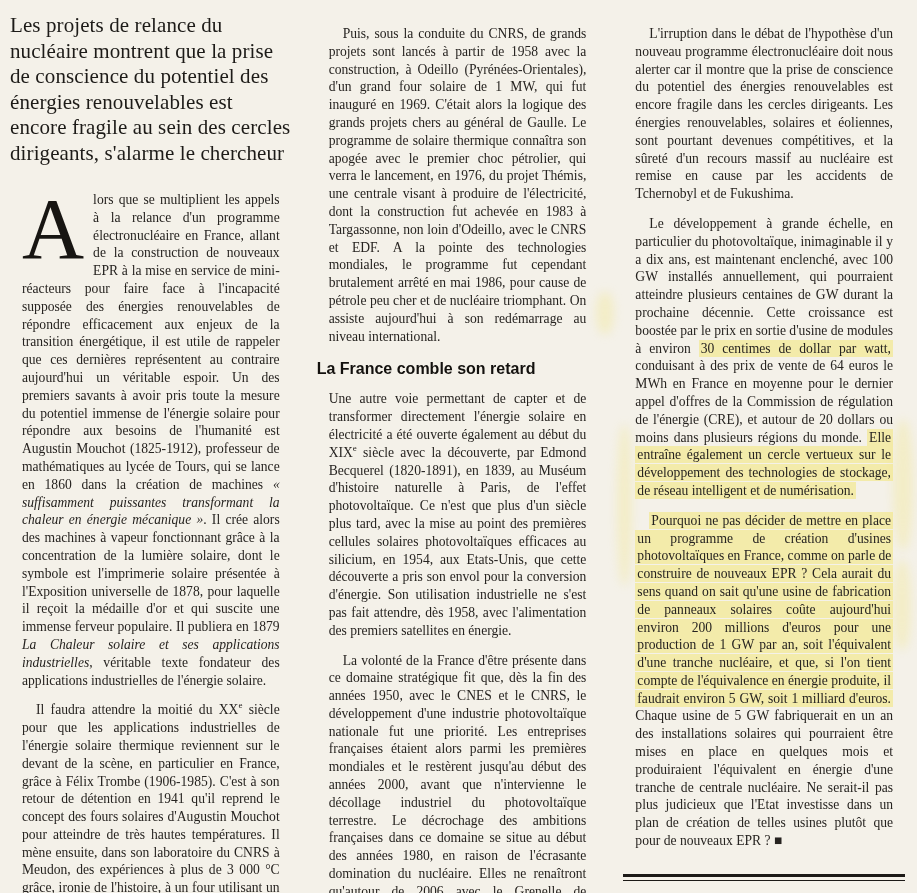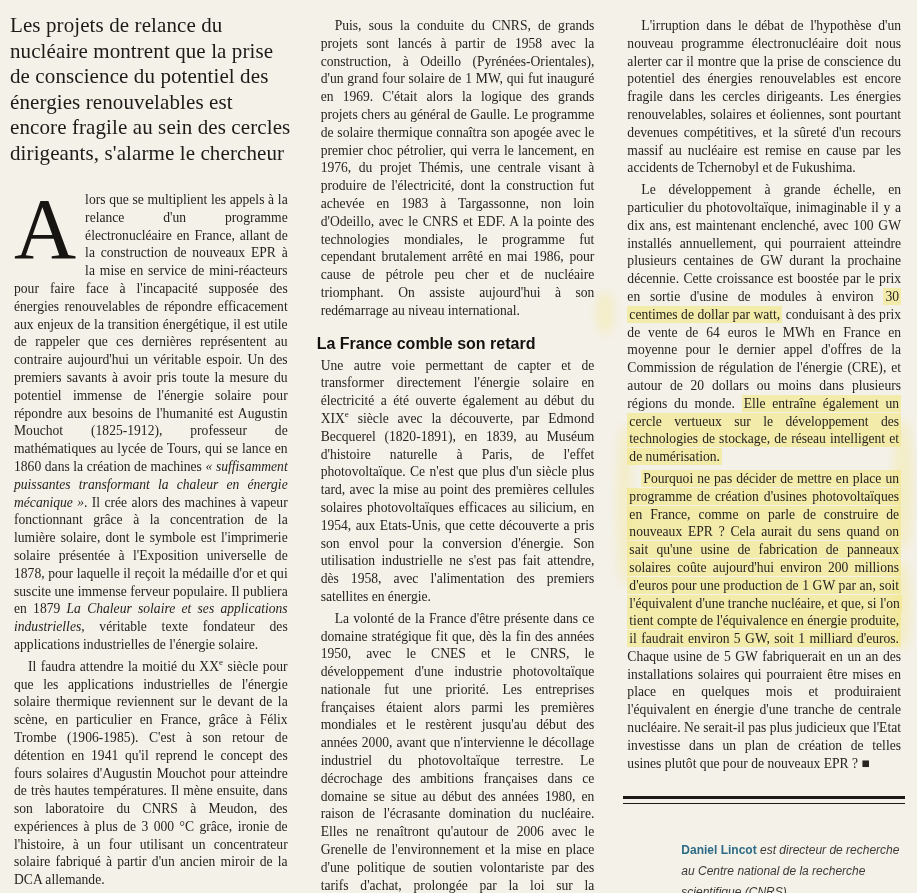--- a/index.html
+++ b/index.html
@@ -22,21 +22,21 @@
 
   .standfirst {
     font-size: 21px;
     line-height: 25.5px;
     color: #1d1b18;
     margin: 0 0 25px 0;
     letter-spacing: 0.1px;
   }
 
   .para {
-    margin: 4px;
+    margin: 12px;
     font-size: 13.6px;
     line-height: 17.8px;
     text-align: justify;
     color: var(--ink, #262320);
   }
   .para.indent { text-indent: 14px; }
 
   .dropcap {
     float: left;
     font-size: 86px;

